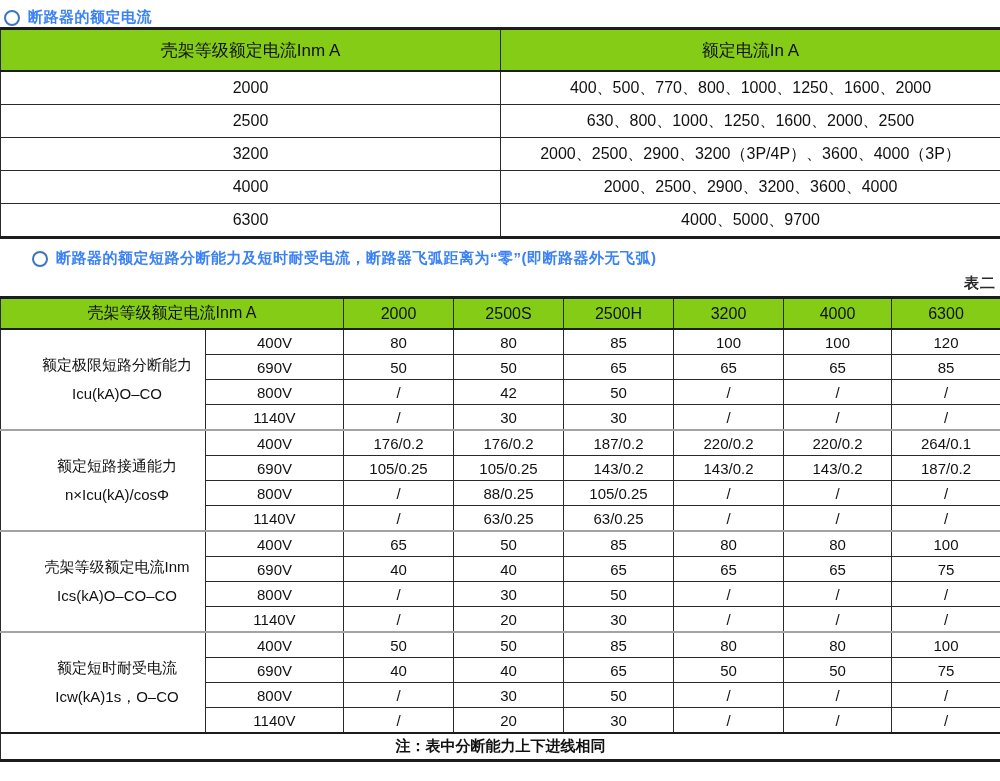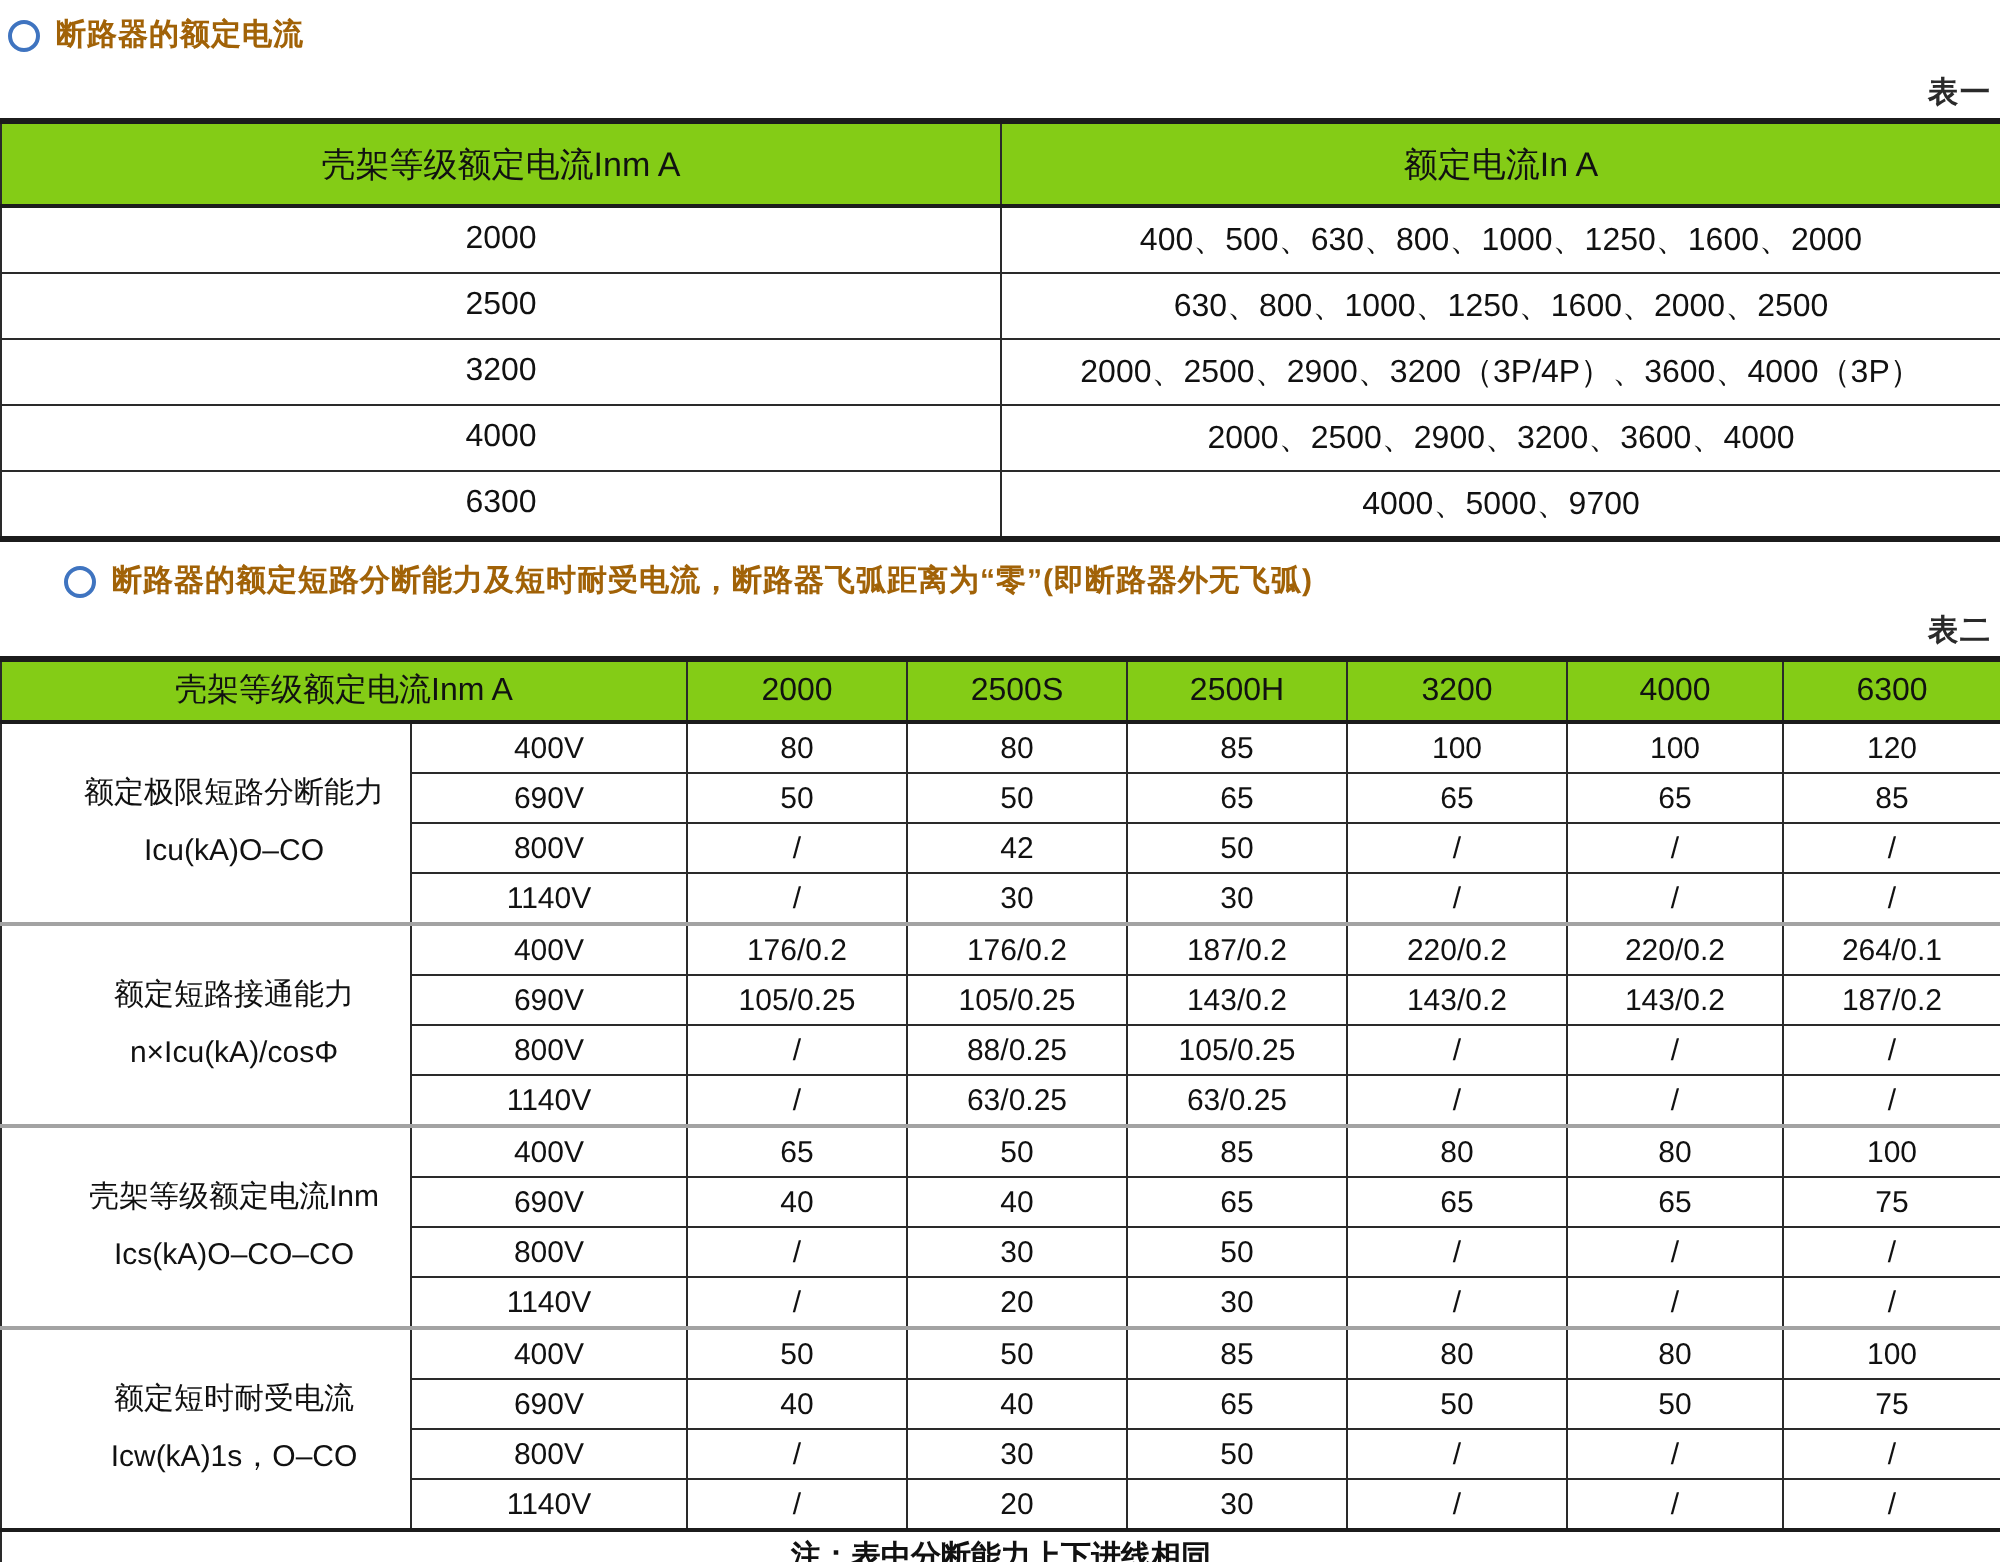--- a/index.html
+++ b/index.html
@@ -16,21 +16,21 @@
     -webkit-font-smoothing: antialiased;
   }
   .page { width: 1000px; }
 
   
   .section-heading {
     display: flex;
     align-items: center;
     font-size: 15px;
     font-weight: bold;
-    color: #a16207;
+    color: #3b82f6;
     padding: 8px 0 0 4px;
     letter-spacing: 0.5px;
     white-space: nowrap;
   }
   .bullet {
     display: inline-block;
     width: 12px;
     height: 12px;
     border: 2px solid #3f74c0;
     border-radius: 50%;
@@ -101,37 +101,36 @@
 </head>
 <body>
 
 <div class="page">
 
   <div class="section-heading">
     <span class="bullet"></span>
     <span>断路器的额定电流</span>
   </div>
 
-  <div class="table-label">表一</div>
 
   <table class="t1">
     <colgroup>
       <col style="width:500px">
       <col style="width:500px">
     </colgroup>
     <thead>
       <tr>
         <th>壳架等级额定电流Inm A</th>
         <th>额定电流In A</th>
       </tr>
     </thead>
     <tbody id="t1-body">
         <tr>
           <td>2000</td>
-          <td>400、500、630、800、1000、1250、1600、2000</td>
+          <td>400、500、770、800、1000、1250、1600、2000</td>
         </tr>
         <tr>
           <td>2500</td>
           <td>630、800、1000、1250、1600、2000、2500</td>
         </tr>
         <tr>
           <td>3200</td>
           <td>2000、2500、2900、3200（3P/4P）、3600、4000（3P）</td>
         </tr>
         <tr>

